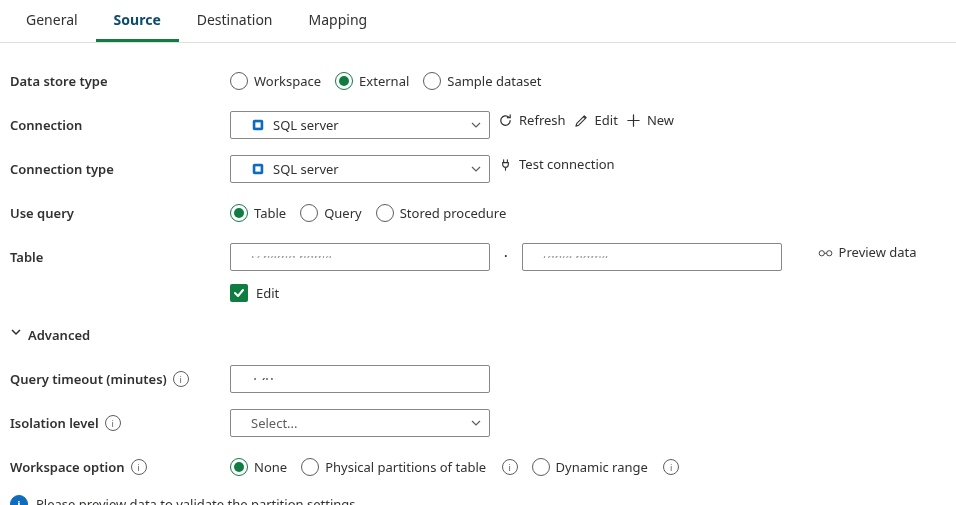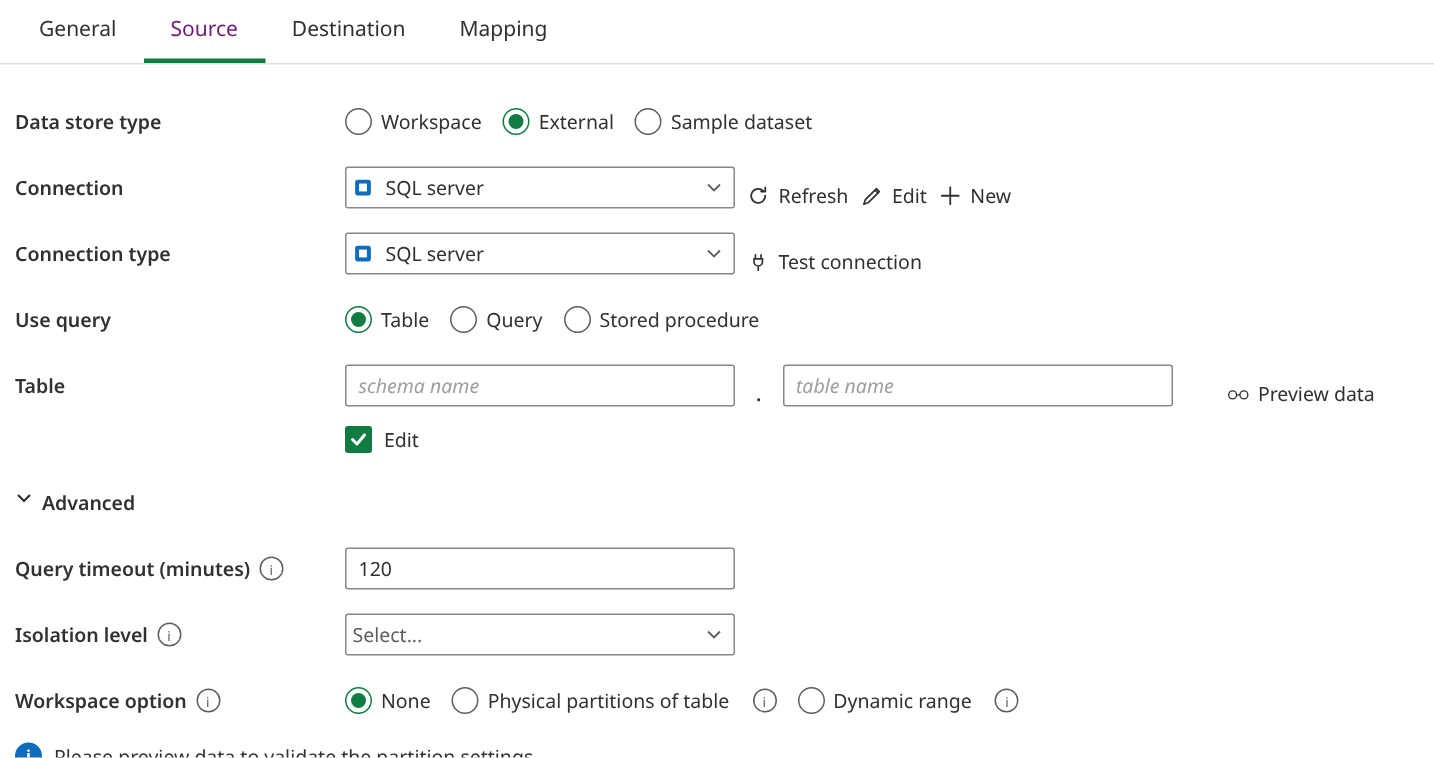--- a/index.html
+++ b/index.html
@@ -1,36 +1,36 @@
 <!DOCTYPE html>
 <html><head>
 <meta charset="utf-8">
 <style>
   html,body{margin:0;padding:0;font-family:"Segoe UI",system-ui,Arial,sans-serif;font-size:13px;color:#323130;background:#fff}
   body{width:956px;height:505px;overflow:hidden}
   
   .tabs{display:flex;gap:0;border-bottom:1px solid #e1dfdd;padding:0 8px}
   .tab{padding:10px 18px 10px;font-size:14px;color:#323130;cursor:pointer;border-bottom:3px solid transparent}
-  .tab.active{font-weight:400;border-bottom-color:#107c41;color:#701a75}
+  .tab.active{font-weight:700;border-bottom-color:#107c41;color:#0c4a6e}
   
   .form{padding:16px 10px 0 10px}
   .row{display:flex;align-items:center;min-height:36px;padding:4px 0}
   .row.compact{min-height:24px;padding:2px 0}
   .lbl{width:220px;display:flex;align-items:center;gap:6px;font-weight:600;font-size:13px}
-  .ctrl{flex:1;display:flex;align-items:flex-end;gap:14px}
+  .ctrl{flex:1;display:flex;align-items:flex-start;gap:14px}
   
   .radio{display:inline-flex;align-items:center;gap:6px;cursor:pointer}
   .radio .bullet{width:16px;height:16px;border:1px solid #605e5c;border-radius:50%;display:inline-block;position:relative;flex-shrink:0}
   .radio.sel .bullet{border-color:#107c41}
   .radio.sel .bullet::after{content:"";position:absolute;inset:3px;border-radius:50%;background:#107c41}
   
-  .box{height:28px;border:1px solid #8a8886;border-radius:2px;background:#fff;display:flex;align-items:center;padding:0 4px;box-sizing:border-box}
+  .box{height:28px;border:1px solid #8a8886;border-radius:2px;background:#fff;display:flex;align-items:center;padding:0 20px;box-sizing:border-box}
   .box.sel{width:260px;position:relative}
   .box.sel .caret{position:absolute;right:8px;top:50%;transform:translateY(-50%);pointer-events:none;color:#605e5c}
-  .box.in{padding:0}
+  .box.in{padding:12px}
   .box.in input{border:0;outline:0;width:100%;height:100%;padding:0 8px;font:inherit;color:inherit;background:transparent}
   .box.in input::placeholder{color:#a19f9d;font-style:italic}
   .sqicon{width:14px;height:14px;display:inline-flex;align-items:center;justify-content:center;font-size:10px;margin-right:8px;color:#0f6cbd}
   .linkbtn{display:inline-flex;align-items:center;gap:6px;cursor:pointer;color:#323130}
   .linkbtn svg{width:15px;height:15px;flex-shrink:0}
   
   .chk{width:18px;height:18px;background:#107c41;border-radius:2px;display:inline-flex;align-items:center;justify-content:center;color:#fff}
   
   .caret-exp{display:inline-flex;gap:6px;cursor:pointer;font-weight:600}
   .caret-exp svg{width:12px;height:12px}

